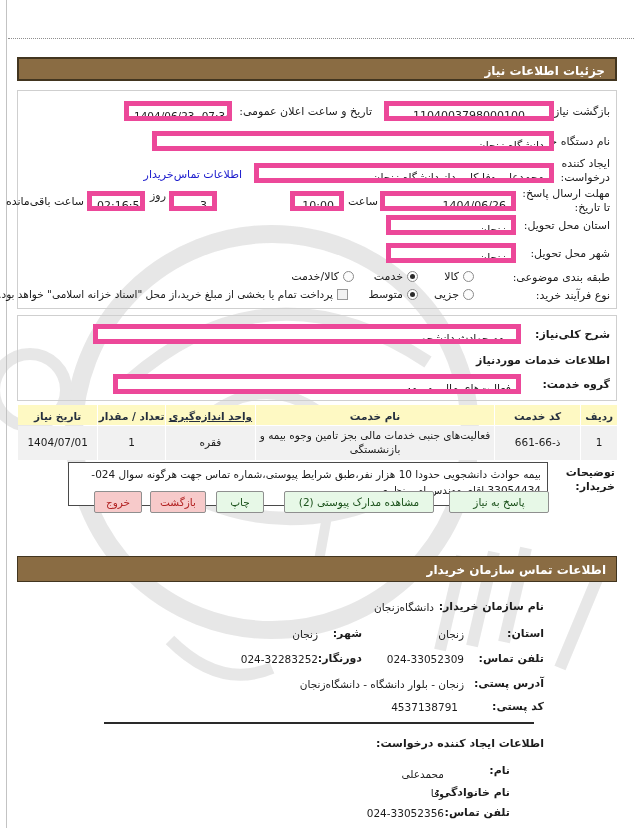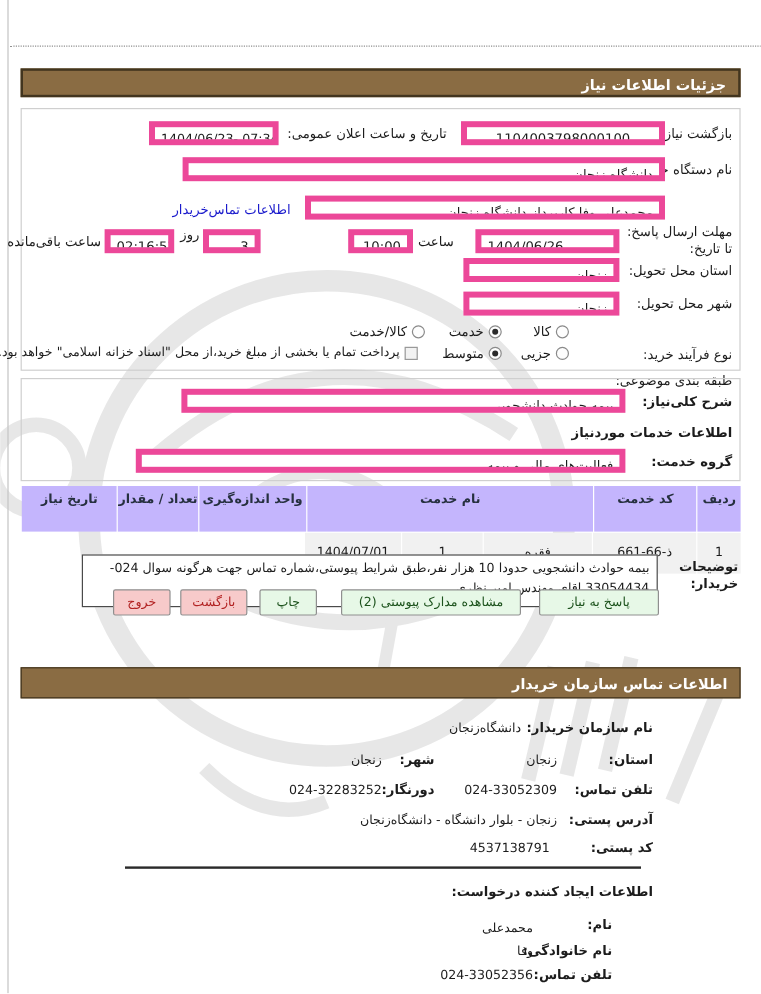--- a/index.html
+++ b/index.html
@@ -26,21 +26,21 @@
   .box.center{text-align:center;}
   .box.ltr{direction:ltr;}
   .link{color:#1a1acc;cursor:pointer;text-decoration:none;}
   .rgroup{position:absolute;display:inline-flex;align-items:center;gap:4px;white-space:nowrap;}
   .radio{width:11px;height:11px;border:1px solid #8a8a8a;border-radius:50%;background:#fdfdfd;box-sizing:border-box;position:relative;flex:0 0 auto;}
   .radio.on::after{content:"";position:absolute;left:2px;top:2px;width:5px;height:5px;border-radius:50%;background:#2b2b2b;}
   .cb{width:11px;height:11px;border:1px solid #999;background:#f2f2f2;box-sizing:border-box;flex:0 0 auto;}
   .tbl{position:absolute;left:17px;right:17px;top:405px;direction:rtl;}
   .trow{display:flex;direction:rtl;}
   .tc{box-sizing:border-box;text-align:center;margin-left:1px;}
-  .th .tc{background:#c4b5fd;color:#26303f;font-weight:bold;font-size:10.5px;height:38px;line-height:22px;}
+  .th .tc{background:#fef9c3;color:#26303f;font-weight:bold;font-size:10.5px;height:20px;line-height:22px;}
   .td .tc{background:#f1f1f1;font-size:10.5px;min-height:34px;display:flex;align-items:center;justify-content:center;line-height:1.3;padding:2px;}
   .btn{
     position:absolute;top:491px;height:22px;border:1px solid #8f8f8f;border-radius:2px;
     font-family:"DejaVu Sans",sans-serif;font-size:10.5px;line-height:20px;text-align:center;cursor:pointer;padding:0;
   }
   .btn.green{background:#e7f8e7;color:#1c521c;}
   .btn.pink{background:#f7caca;color:#b22222;}
   .notesbox{
     position:absolute;top:462px;right:86px;left:68px;height:44px;background:#fff;border:1px solid #4a4a4a;
     box-sizing:border-box;padding:3px 6px;font-size:10.5px;line-height:1.55;overflow:hidden;
@@ -81,39 +81,40 @@
     <div class="sect" style="top:90px;height:217px;">
 
       <span class="lbl" style="right:6px;top:14px;">بازگشت نیاز:</span>
       <div class="box center ltr" style="right:62px;top:10px;width:170px;">1104003798000100</div>
       <span class="lbl" style="right:244px;top:14px;">تاریخ و ساعت اعلان عمومی:</span>
       <div class="box center ltr" style="right:384px;top:10px;width:108px;font-size:10.5px;">1404/06/23- 07:34</div>
 
       <span class="lbl" style="right:6px;top:44px;">نام دستگاه خریدار:</span>
       <div class="box" style="right:62px;top:40px;width:402px;">دانشگاه زنجان</div>
 
+      <span class="lblw" style="right:6px;top:66px;width:80px;">ایجاد کننده درخواست:</span>
       <div class="box" style="right:62px;top:72px;width:300px;">محمدعلی وفا کارپرداز دانشگاه زنجان</div>
       <a class="lbl link" style="right:374px;top:77px;">اطلاعات تماس‌خریدار</a>
 
       <span class="lblw" style="right:6px;top:96px;width:95px;">مهلت ارسال پاسخ: تا تاریخ:</span>
-      <div class="box ltr" style="right:100px;top:100px;width:120px;">1404/06/26</div>
+      <div class="box ltr" style="right:100px;top:100px;width:136px;text-align:right;">1404/06/26</div>
       <span class="lbl" style="right:238px;top:104px;">ساعت</span>
       <div class="box ltr" style="right:272px;top:100px;width:54px;text-align:right;">10:00</div>
       <div class="box ltr" style="right:399px;top:100px;width:48px;text-align:right;">3</div>
       <span class="lbl" style="right:450px;top:98px;">روز</span>
       <div class="box center ltr" style="right:471px;top:100px;width:58px;">02:16:52</div>
       <span class="lbl" style="right:532px;top:104px;">ساعت باقی‌مانده</span>
 
       <span class="lbl" style="right:6px;top:128px;">استان محل تحویل:</span>
       <div class="box" style="right:100px;top:124px;width:130px;">زنجان</div>
 
       <span class="lbl" style="right:6px;top:156px;">شهر محل تحویل:</span>
       <div class="box" style="right:100px;top:152px;width:130px;">زنجان</div>
 
-      <span class="lbl" style="right:6px;top:180px;margin-top:40px;">طبقه بندی موضوعی:</span>
+      <span class="lbl" style="right:6px;top:180px;">طبقه بندی موضوعی:</span>
       <span class="rgroup" style="right:142px;top:179px;">
         <span class="radio"></span>
         <span>کالا</span>
       </span>
       <span class="rgroup" style="right:198px;top:179px;">
         <span class="radio on"></span>
         <span>خدمت</span>
       </span>
       <span class="rgroup" style="right:262px;top:179px;">
         <span class="radio"></span>
@@ -130,38 +131,39 @@
         <span>متوسط</span>
       </span>
       <span class="rgroup" style="right:268px;top:197px;font-size:10.5px;">
         <span class="cb"></span>
         <span>پرداخت تمام یا بخشی از مبلغ خرید،از محل "اسناد خزانه اسلامی" خواهد بود.</span>
       </span>
     </div>
 
     <div class="sect" style="top:315px;height:84px;">
       <span class="lbl b" style="right:6px;top:12px;">شرح کلی‌نیاز:</span>
-      <div class="box" style="right:95px;top:8px;width:370px;">بیمه حوادث دانشجویی</div>
+      <div class="box" style="right:95px;top:8px;width:428px;">بیمه حوادث دانشجویی</div>
       <span class="lbl b" style="right:6px;top:38px;">اطلاعات خدمات موردنیاز</span>
       <span class="lbl b" style="right:6px;top:62px;">گروه خدمت:</span>
       <div class="box" style="right:95px;top:58px;width:408px;">فعالیت‌های مالی و بیمه</div>
     </div>
 
     <div class="tbl">
       <div class="trow th">
         <div class="tc" style="width:36px;">ردیف</div>
         <div class="tc" style="width:86px;">کد خدمت</div>
         <div class="tc" style="width:240px;">نام خدمت</div>
-        <div class="tc" style="width:90px;">واحد اندازه‌گیری</div>
+        <div class="tc" style="width:90px;text-decoration:underline;">واحد اندازه‌گیری</div>
         <div class="tc" style="width:67px;">تعداد / مقدار</div>
         <div class="tc" style="width:80px;">تاریخ نیاز</div>
       </div>
       <div class="trow td" style="margin-top:1px;">
         <div class="tc" style="width:36px;">1</div>
         <div class="tc" style="width:86px;">ذ-66-661</div>
+        <div class="tc" style="width:240px;">فعالیت‌های جنبی خدمات مالی بجز تامین وجوه بیمه و بازنشستگی</div>
         <div class="tc" style="width:90px;">فقره</div>
         <div class="tc" style="width:67px;">1</div>
         <div class="tc" style="width:80px;">1404/07/01</div>
       </div>
     </div>
 
     <span class="lblw b" style="right:19px;top:466px;width:64px;">توضیحات خریدار:</span>
     <div class="notesbox">بیمه حوادث دانشجویی حدودا 10 هزار نفر،طبق شرایط پیوستی،شماره تماس جهت هرگونه سوال 024-33054434 اقای مهندس امیر نظری</div>
 
     <button class="btn green" style="right:85px;width:100px;">پاسخ به نیاز</button>

